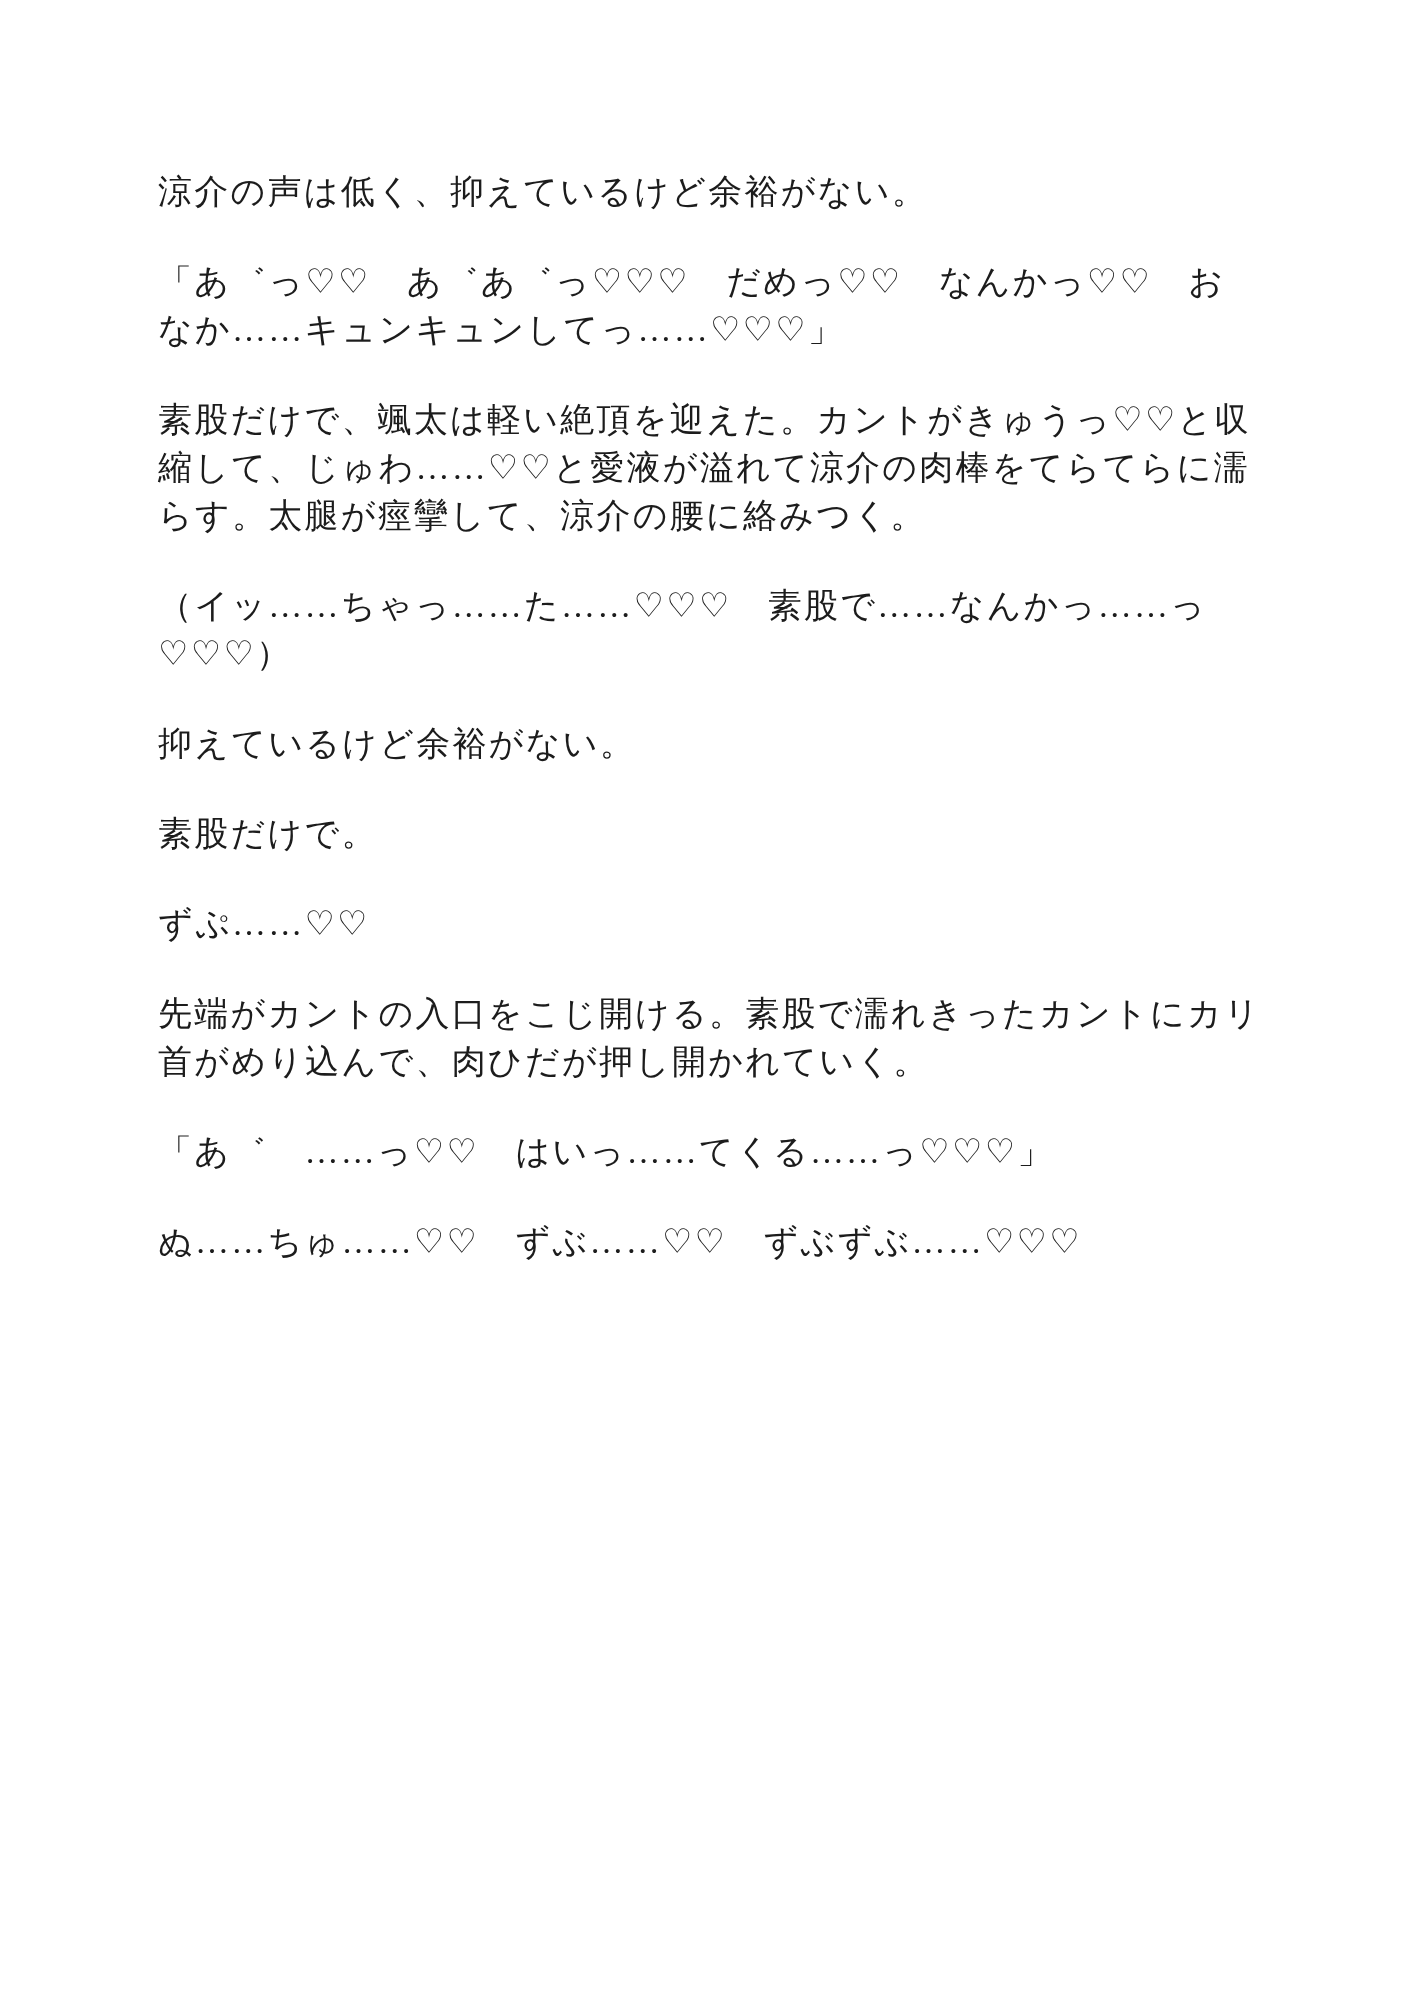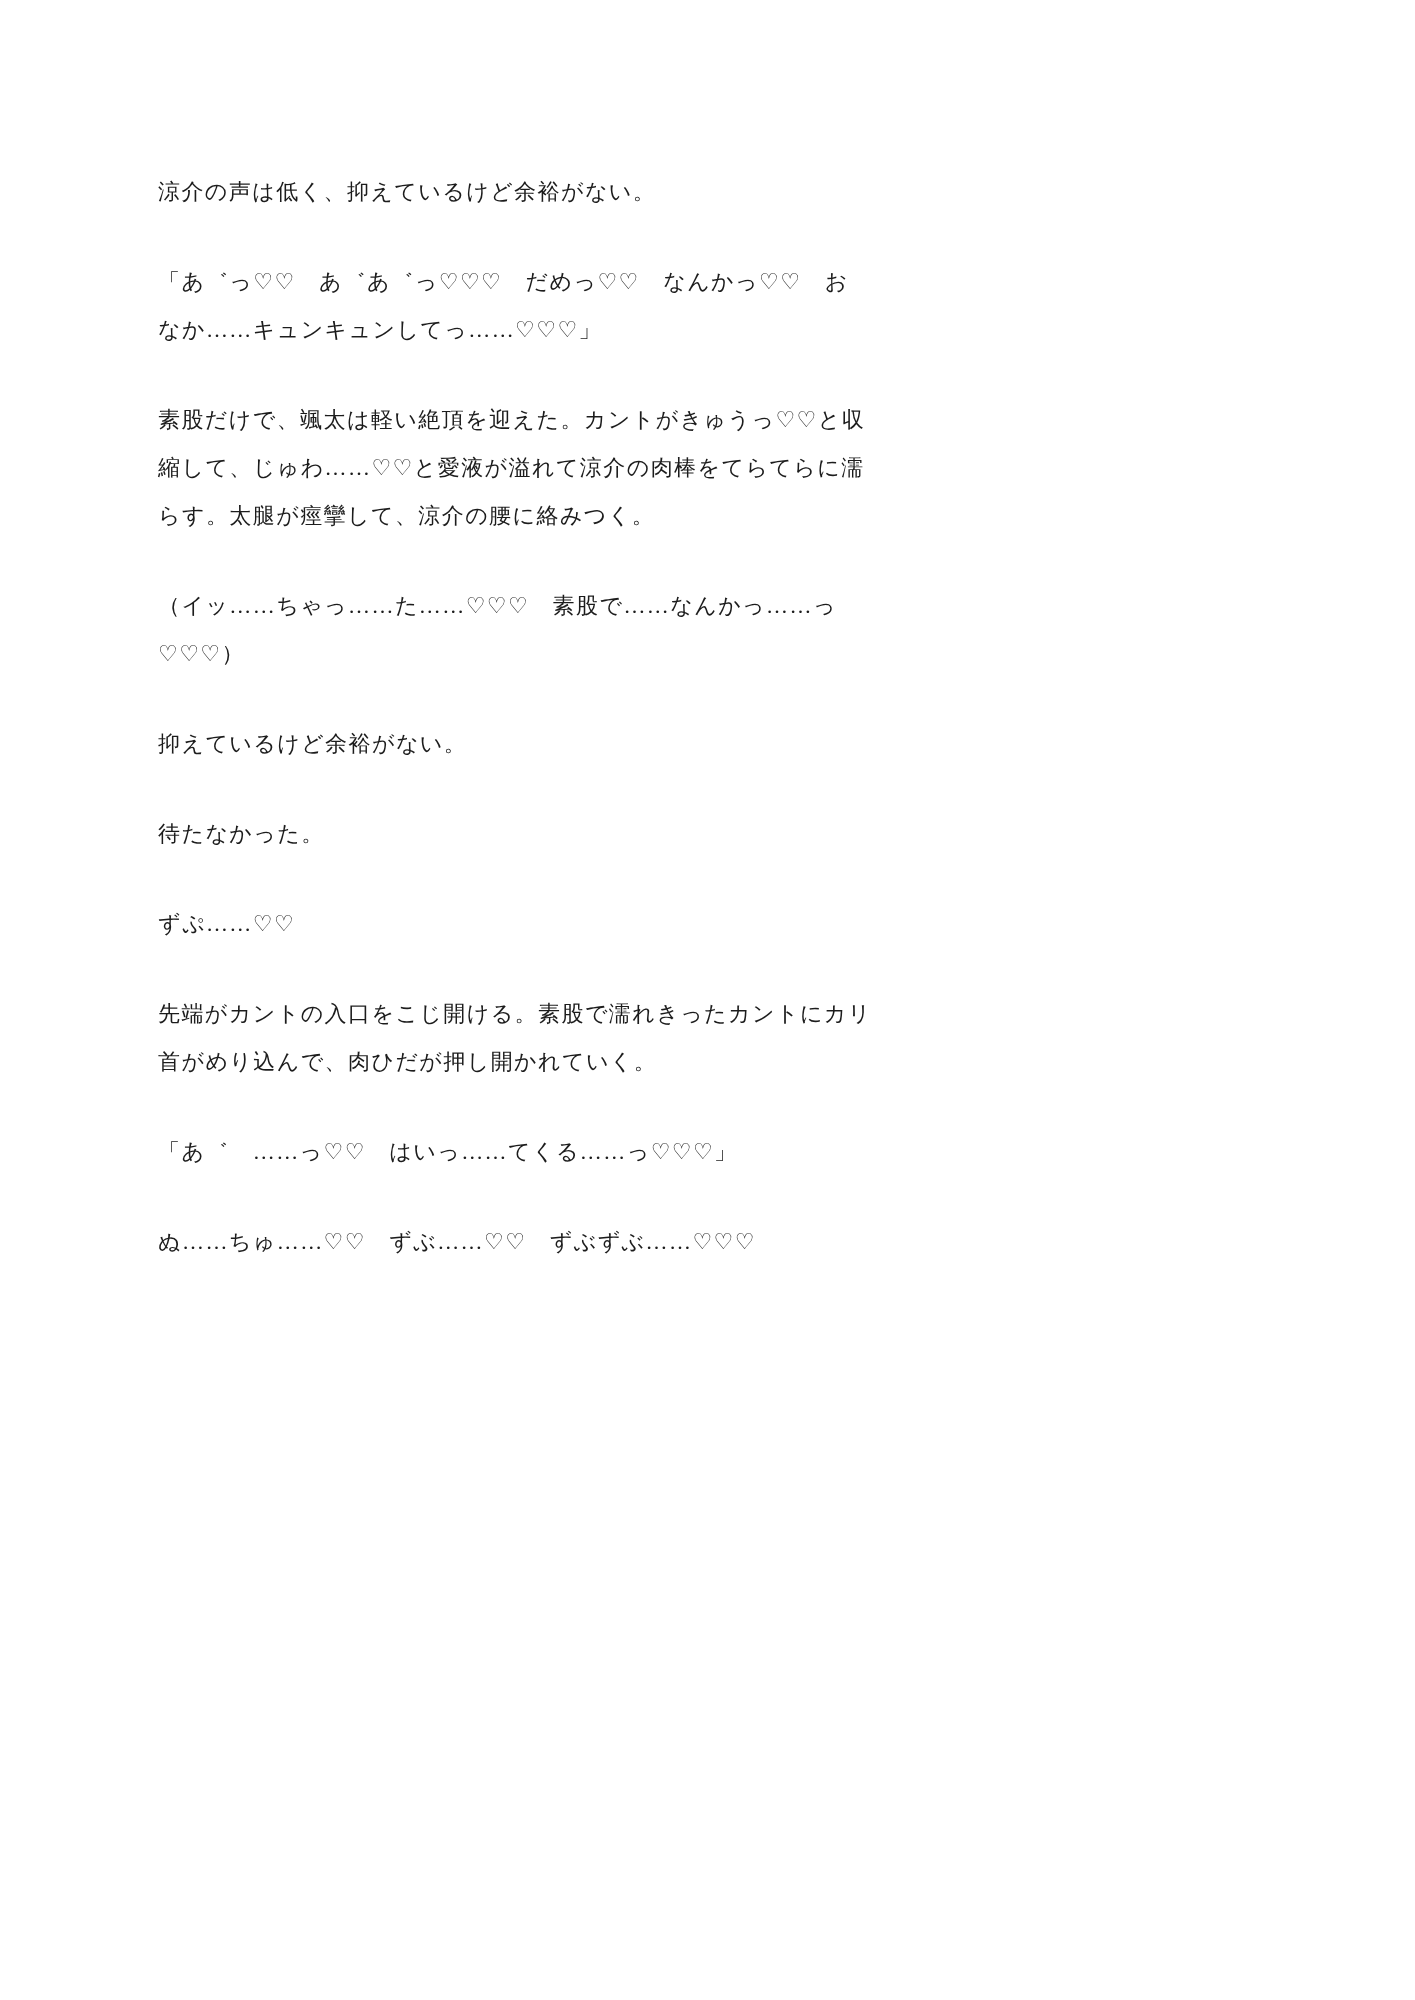--- a/index.html
+++ b/index.html
@@ -15,21 +15,21 @@
     box-sizing: border-box;
   }
   .page {
     box-sizing: border-box;
     width: 1415px;
     height: 2000px;
     padding: 168px 150px 0 158px;
     background: #ffffff;
     color: #1c1c1c;
     font-family: "Liberation Serif", "DejaVu Serif", serif;
-    font-size: 22px;
+    font-size: 34px;
     line-height: 48px;
     letter-spacing: 0.065em;
   }
   .para {
     margin: 0 0 42px 0;
     white-space: pre-line; 
     font-weight: 400;
     text-align: left;
   }
 </style>
@@ -39,19 +39,19 @@
 <main class="page">
   <p class="para">涼介の声は低く、抑えているけど余裕がない。</p>
   <p class="para">「あ゛っ♡♡　あ゛あ゛っ♡♡♡　だめっ♡♡　なんかっ♡♡　お
 なか……キュンキュンしてっ……♡♡♡」</p>
   <p class="para">素股だけで、颯太は軽い絶頂を迎えた。カントがきゅうっ♡♡と収
 縮して、じゅわ……♡♡と愛液が溢れて涼介の肉棒をてらてらに濡
 らす。太腿が痙攣して、涼介の腰に絡みつく。</p>
   <p class="para">（イッ……ちゃっ……た……♡♡♡　素股で……なんかっ……っ
 ♡♡♡）</p>
   <p class="para">抑えているけど余裕がない。</p>
-  <p class="para">待たなかった。</p>
+  <p class="para">素股だけで。</p>
   <p class="para">ずぷ……♡♡</p>
   <p class="para">先端がカントの入口をこじ開ける。素股で濡れきったカントにカリ
 首がめり込んで、肉ひだが押し開かれていく。</p>
   <p class="para">「あ゛　……っ♡♡　はいっ……てくる……っ♡♡♡」</p>
   <p class="para">ぬ……ちゅ……♡♡　ずぶ……♡♡　ずぶずぶ……♡♡♡</p>
 </main>
 
 </body></html>

